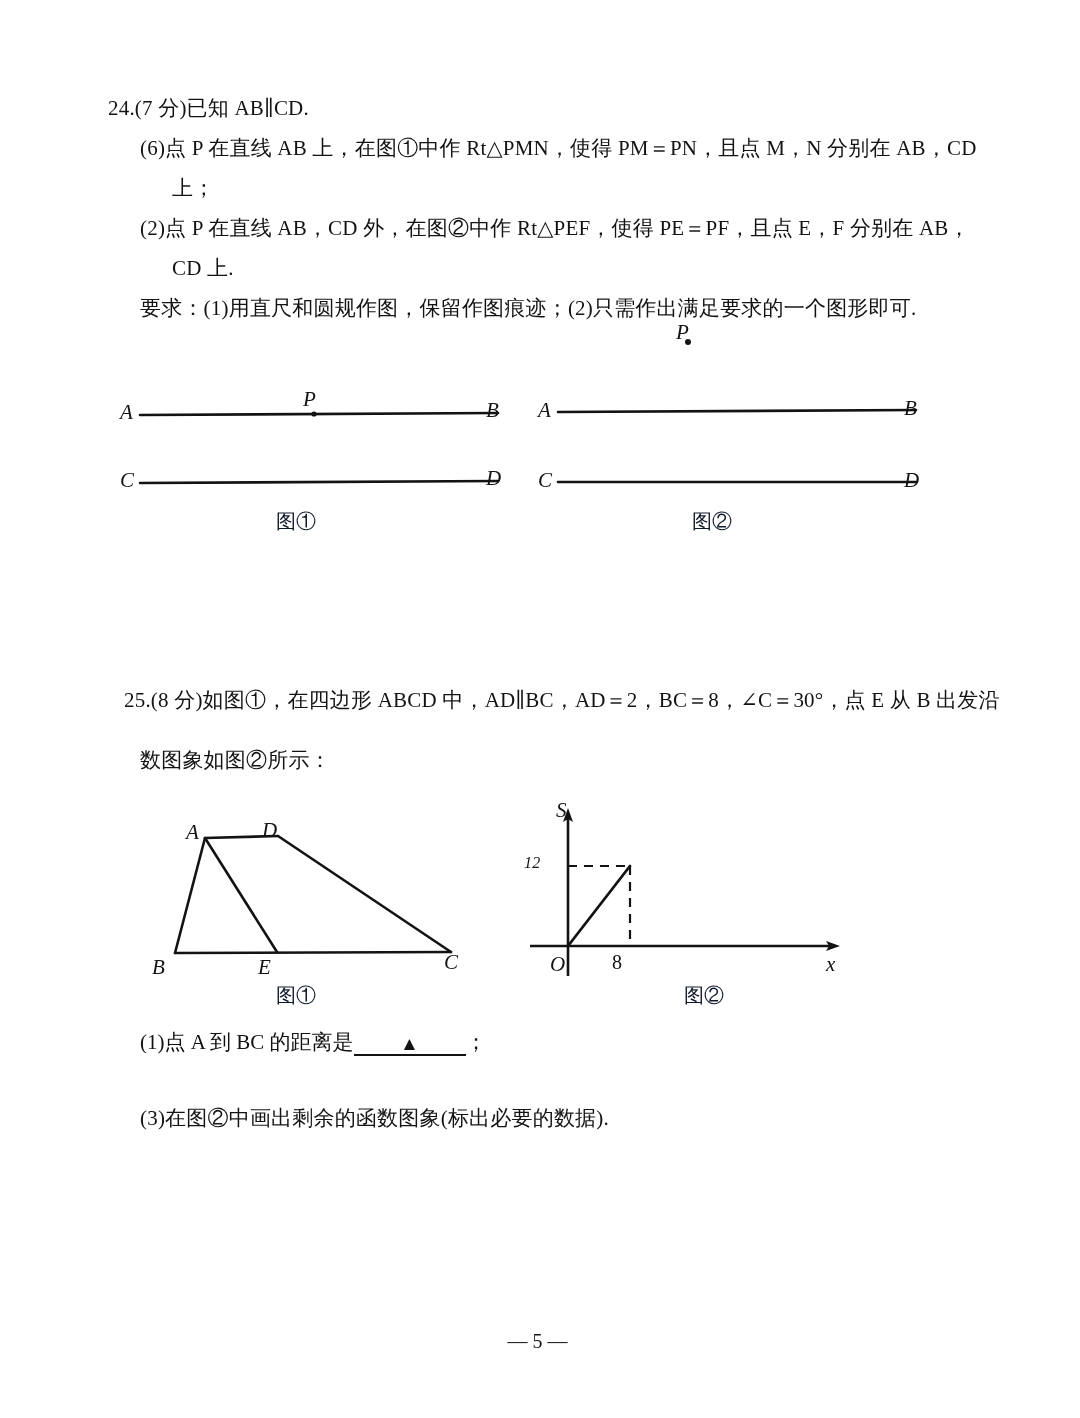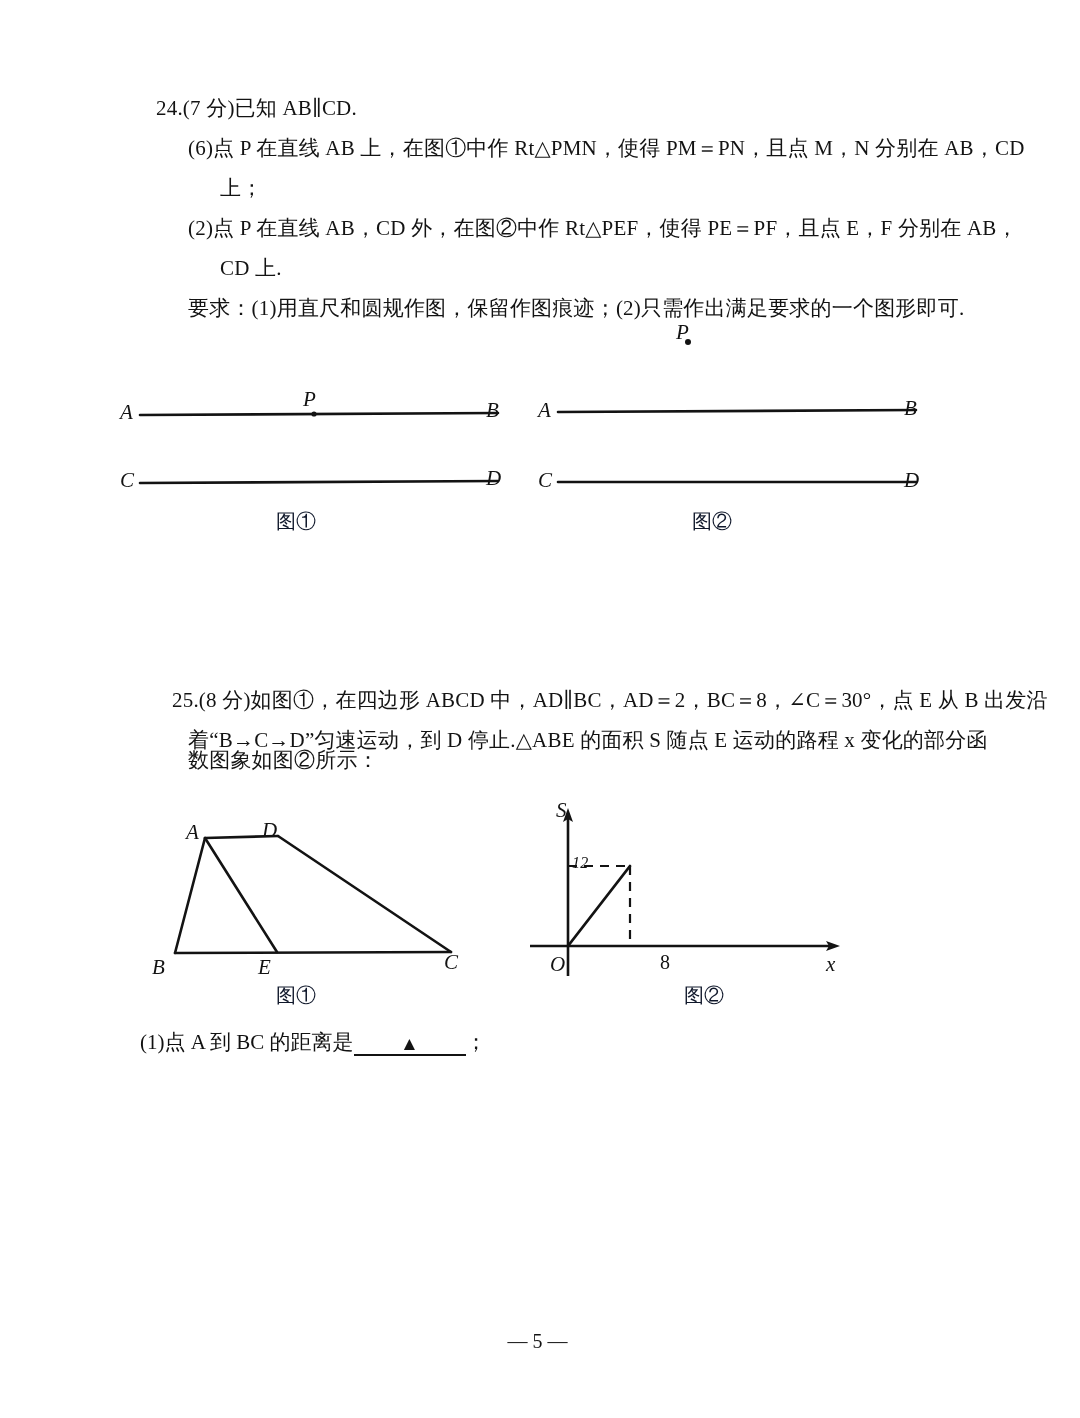--- a/index.html
+++ b/index.html
@@ -22,21 +22,20 @@
   }
 
   
   .qline {
     position: absolute;
     font-size: 21px;
     line-height: 1.0;
     white-space: nowrap;
     letter-spacing: 0.2px;
     color: #131313;
-    margin-left: 48px;
   }
 
   
   .fig {
     position: absolute;
   }
   .figcap {
     position: absolute;
     font-size: 20px;
     font-family: "DejaVu Serif", "Liberation Serif", serif;
@@ -137,21 +136,20 @@
     </svg>
   </div>
   <div class="ptlabel" style="left:538px; top:398px;">A</div>
   <div class="ptlabel" style="left:904px; top:396px;">B</div>
   <div class="ptlabel" style="left:538px; top:468px;">C</div>
   <div class="ptlabel" style="left:904px; top:468px;">D</div>
   <div class="ptlabel" style="left:676px; top:320px;">P</div>
   <div class="figcap" style="left:692px; top:508px;">图②</div>
 
   <div class="qline" style="left:124px; top:690px;">25.(8 分)如图①，在四边形 ABCD 中，AD∥BC，AD＝2，BC＝8，∠C＝30°，点 E 从 B 出发沿</div>
-  <div class="qline" style="left:140px; top:730px;">着“B→C→D”匀速运动，到 D 停止.△ABE 的面积 S 随点 E 运动的路程 x 变化的部分函</div>
   <div class="qline" style="left:140px; top:750px;">数图象如图②所示：</div>
 
   <div class="fig" style="left:150px; top:810px;">
     <svg width="330" height="160" viewBox="0 0 330 160">
 
       <path d="M 55 28 L 128 26" stroke="#131313" stroke-width="2.6" fill="none" stroke-linecap="round"></path>
       <path d="M 128 26 L 301 142" stroke="#131313" stroke-width="2.6" fill="none" stroke-linecap="round"></path>
       <path d="M 301 142 L 25 143" stroke="#131313" stroke-width="2.6" fill="none" stroke-linecap="round"></path>
       <path d="M 25 143 L 55 28" stroke="#131313" stroke-width="2.6" fill="none" stroke-linecap="round"></path>
       <path d="M 55 28 L 127 142" stroke="#131313" stroke-width="2.6" fill="none" stroke-linecap="round"></path>
@@ -184,18 +182,19 @@
   <div class="ptlabel" style="left:550px; top:952px;">O</div>
   <div class="qline" style="left:524px; top:855px; font-size:16px;font-style:italic;">12</div>
   <div class="qline" style="left:612px; top:952px; font-size:20px;">8</div>
   <div class="figcap" style="left:684px; top:982px;">图②</div>
 
   <div class="blank" style="left:140px; top:1028px;">
     <span>(1)点 A 到 BC 的距离是</span><span class="blank-rule"><span class="blank-tri">▲</span></span><span>；</span>
   </div>
 
 
+  <div class="qline" style="left:140px; top:1108px;">(3)在图②中画出剩余的函数图象(标出必要的数据).</div>
 
   <div class="footer">
     <span>—</span><span>5</span><span>—</span>
   </div>
 
 </div>
 
 </body></html>

